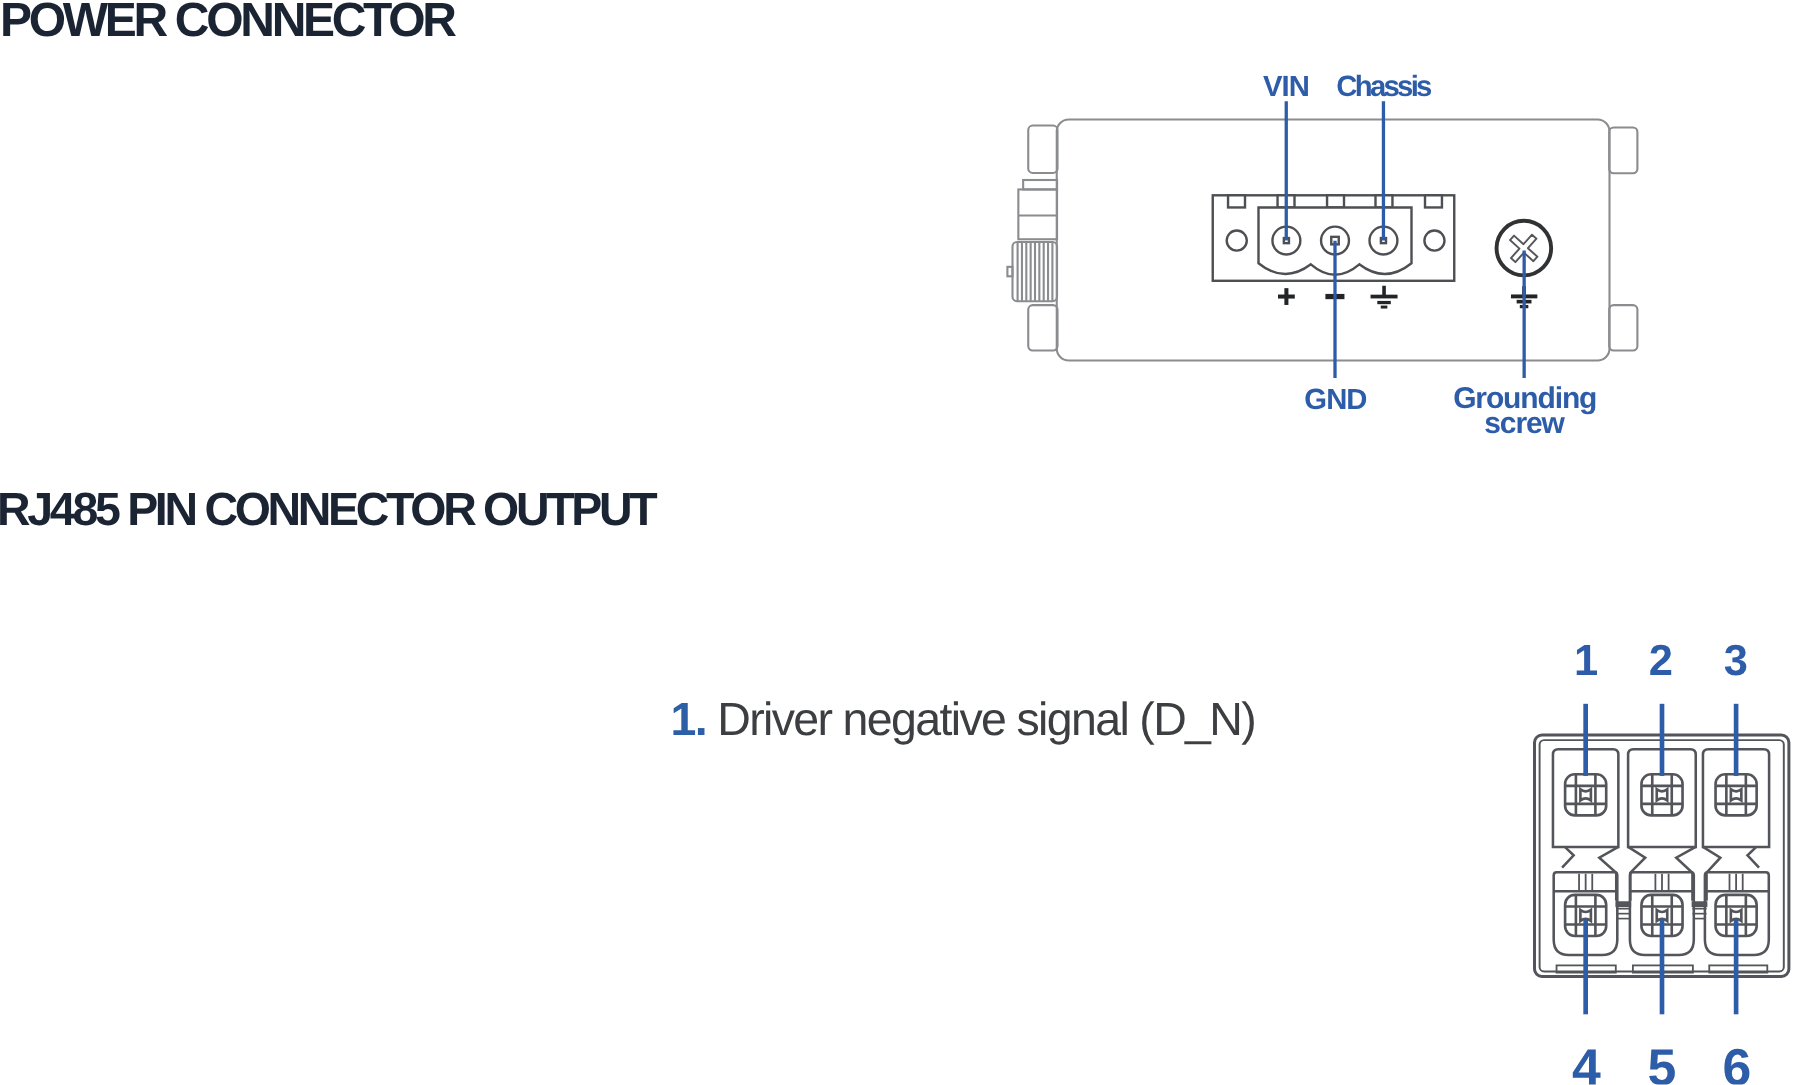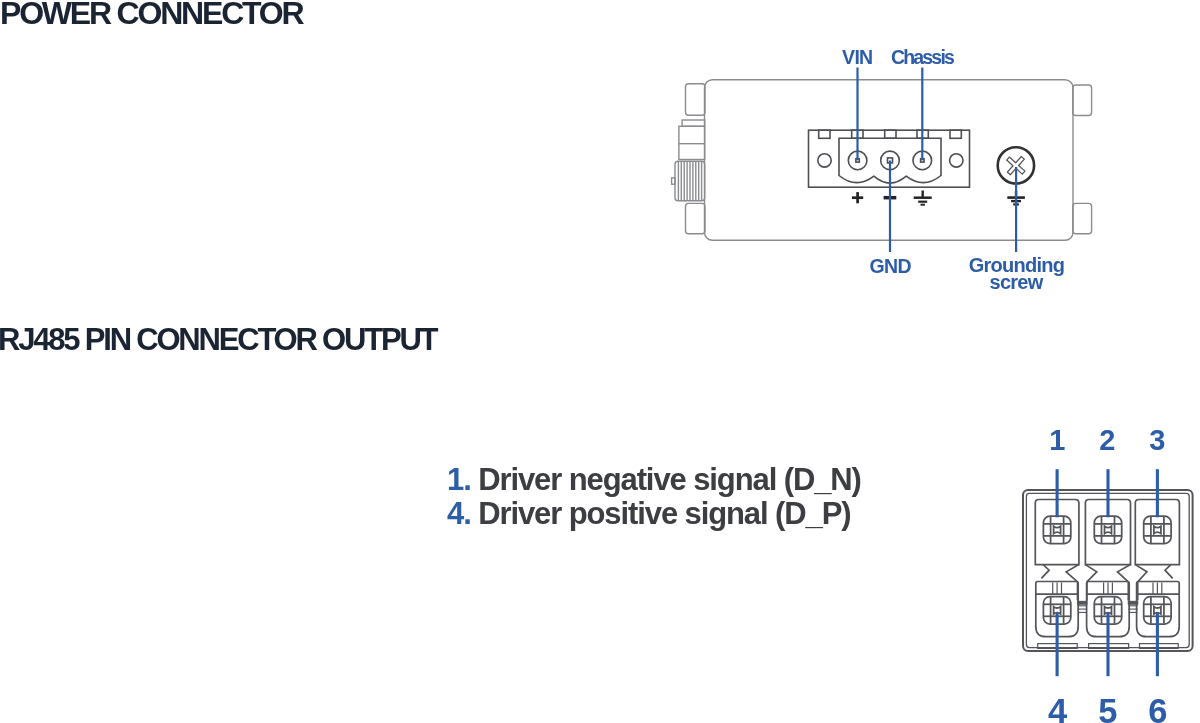--- a/index.html
+++ b/index.html
@@ -1,17 +1,17 @@
 <!DOCTYPE html>
 <html><head>
 <meta charset="utf-8">
 <style>
   html,body{margin:0;padding:0;width:1200px;height:723px;background:#ffffff;overflow:hidden;
     font-family:"Liberation Sans",sans-serif;}
-  .abs{position:absolute;font-weight:bold;}
+  .abs{position:absolute;}
   .h1{left:0px;top:-5px;font-size:32px;font-weight:bold;color:#1b2433;letter-spacing:-2.2px;}
   .h2{left:-2px;top:321.5px;font-size:31px;font-weight:bold;color:#1b2433;letter-spacing:-2.2px;}
   .list{left:447px;top:462.8px;font-size:31px;line-height:33.9px;color:#3c3e41;letter-spacing:-1.1px;}
   .list b{color:#2c5fa6;}
   svg{position:absolute;left:0;top:0;}
 </style>
 </head>
 <body>
 <svg width="1200" height="723" viewBox="0 0 1200 723">
 
@@ -182,14 +182,13 @@
     <text x="1157.2" y="450" font-size="29">3</text>
     <text x="1057.6" y="723" font-size="34.5">4</text>
     <text x="1107.9" y="723" font-size="34.5">5</text>
     <text x="1157.9" y="723" font-size="34.5">6</text>
   </g>
 </svg>
 <div class="abs h1">POWER CONNECTOR</div>
 <div class="abs h2">RJ485 PIN CONNECTOR OUTPUT</div>
 <div class="abs list">
   <div><b>1.</b> Driver negative signal (D_N)</div>
-  <div><b>4.</b> Driver positive signal (D_P)</div>
 </div>
 
 </body></html>

